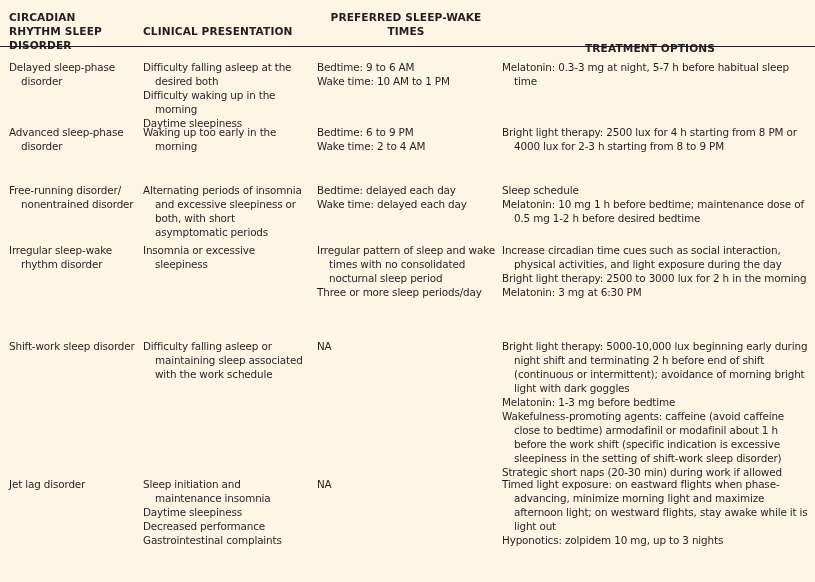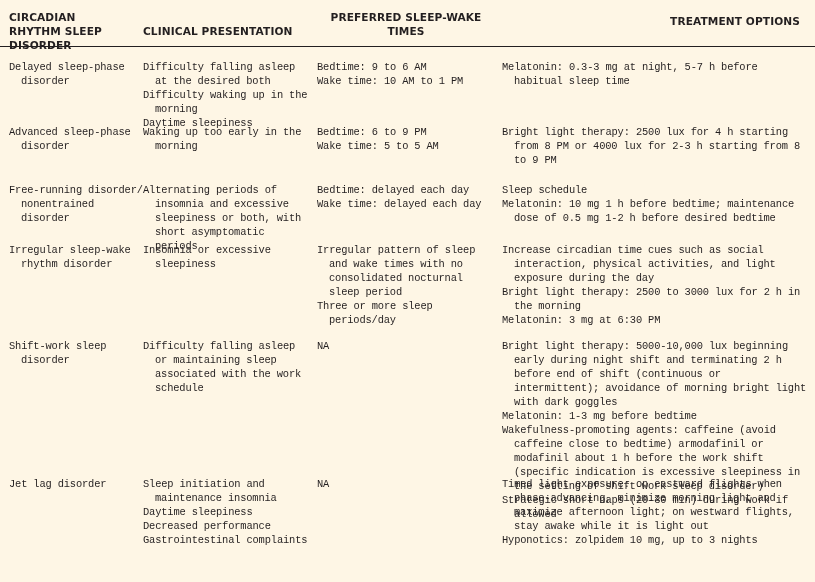--- a/index.html
+++ b/index.html
@@ -26,34 +26,33 @@
   .th {
     position: absolute;
     font-weight: bold;
     font-size: 10.6px;
     line-height: 14px;
     letter-spacing: 0.1px;
   }
   .th1 { left: 9px; top: 10px; }
   .th2 { left: 143px; top: 24px; }
   .th3 { left: 316px; top: 10px; width: 180px; text-align: center; }
-  .th4 { left: 500px; top: 14px; width: 300px; text-align: right; }
+  .th4 { left: 500px; top: 41px; width: 300px; text-align: center; }
 
   .row {
     position: absolute;
     left: 0;
     width: 815px;
   }
   .cell {
     position: absolute;
     top: 0;
     font-size: 10.4px;
     line-height: 14px;
     letter-spacing: -0.15px;
-    font-family: Liberation Mono, monospace;
   }
   .c1 { left: 9px; width: 125px; }
   .c2 { left: 143px; width: 165px; }
   .c3 { left: 317px; width: 180px; }
   .c4 { left: 502px; width: 310px; }
   .item {
     padding-left: 12px;
     text-indent: -12px;
   }
 </style>
@@ -84,21 +83,21 @@
           <div class="item">Melatonin: 0.3-3 mg at night, 5-7 h before habitual sleep time</div>
         </div>
       </div>
       <div class="row" style="top: 125px;">
         <div class="cell c1 item">Advanced sleep-phase disorder</div>
         <div class="cell c2">
           <div class="item">Waking up too early in the morning</div>
         </div>
         <div class="cell c3">
           <div class="item">Bedtime: 6 to 9 PM</div>
-          <div class="item">Wake time: 5 to 5 AM</div>
+          <div class="item">Wake time: 2 to 4 AM</div>
         </div>
         <div class="cell c4">
           <div class="item">Bright light therapy: 2500 lux for 4 h starting from 8 PM or 4000 lux for 2-3 h starting from 8 to 9 PM</div>
         </div>
       </div>
       <div class="row" style="top: 183px;">
         <div class="cell c1 item">Free-running disorder/ nonentrained disorder</div>
         <div class="cell c2">
           <div class="item">Alternating periods of insomnia and excessive sleepiness or both, with short asymptomatic periods</div>
         </div>

